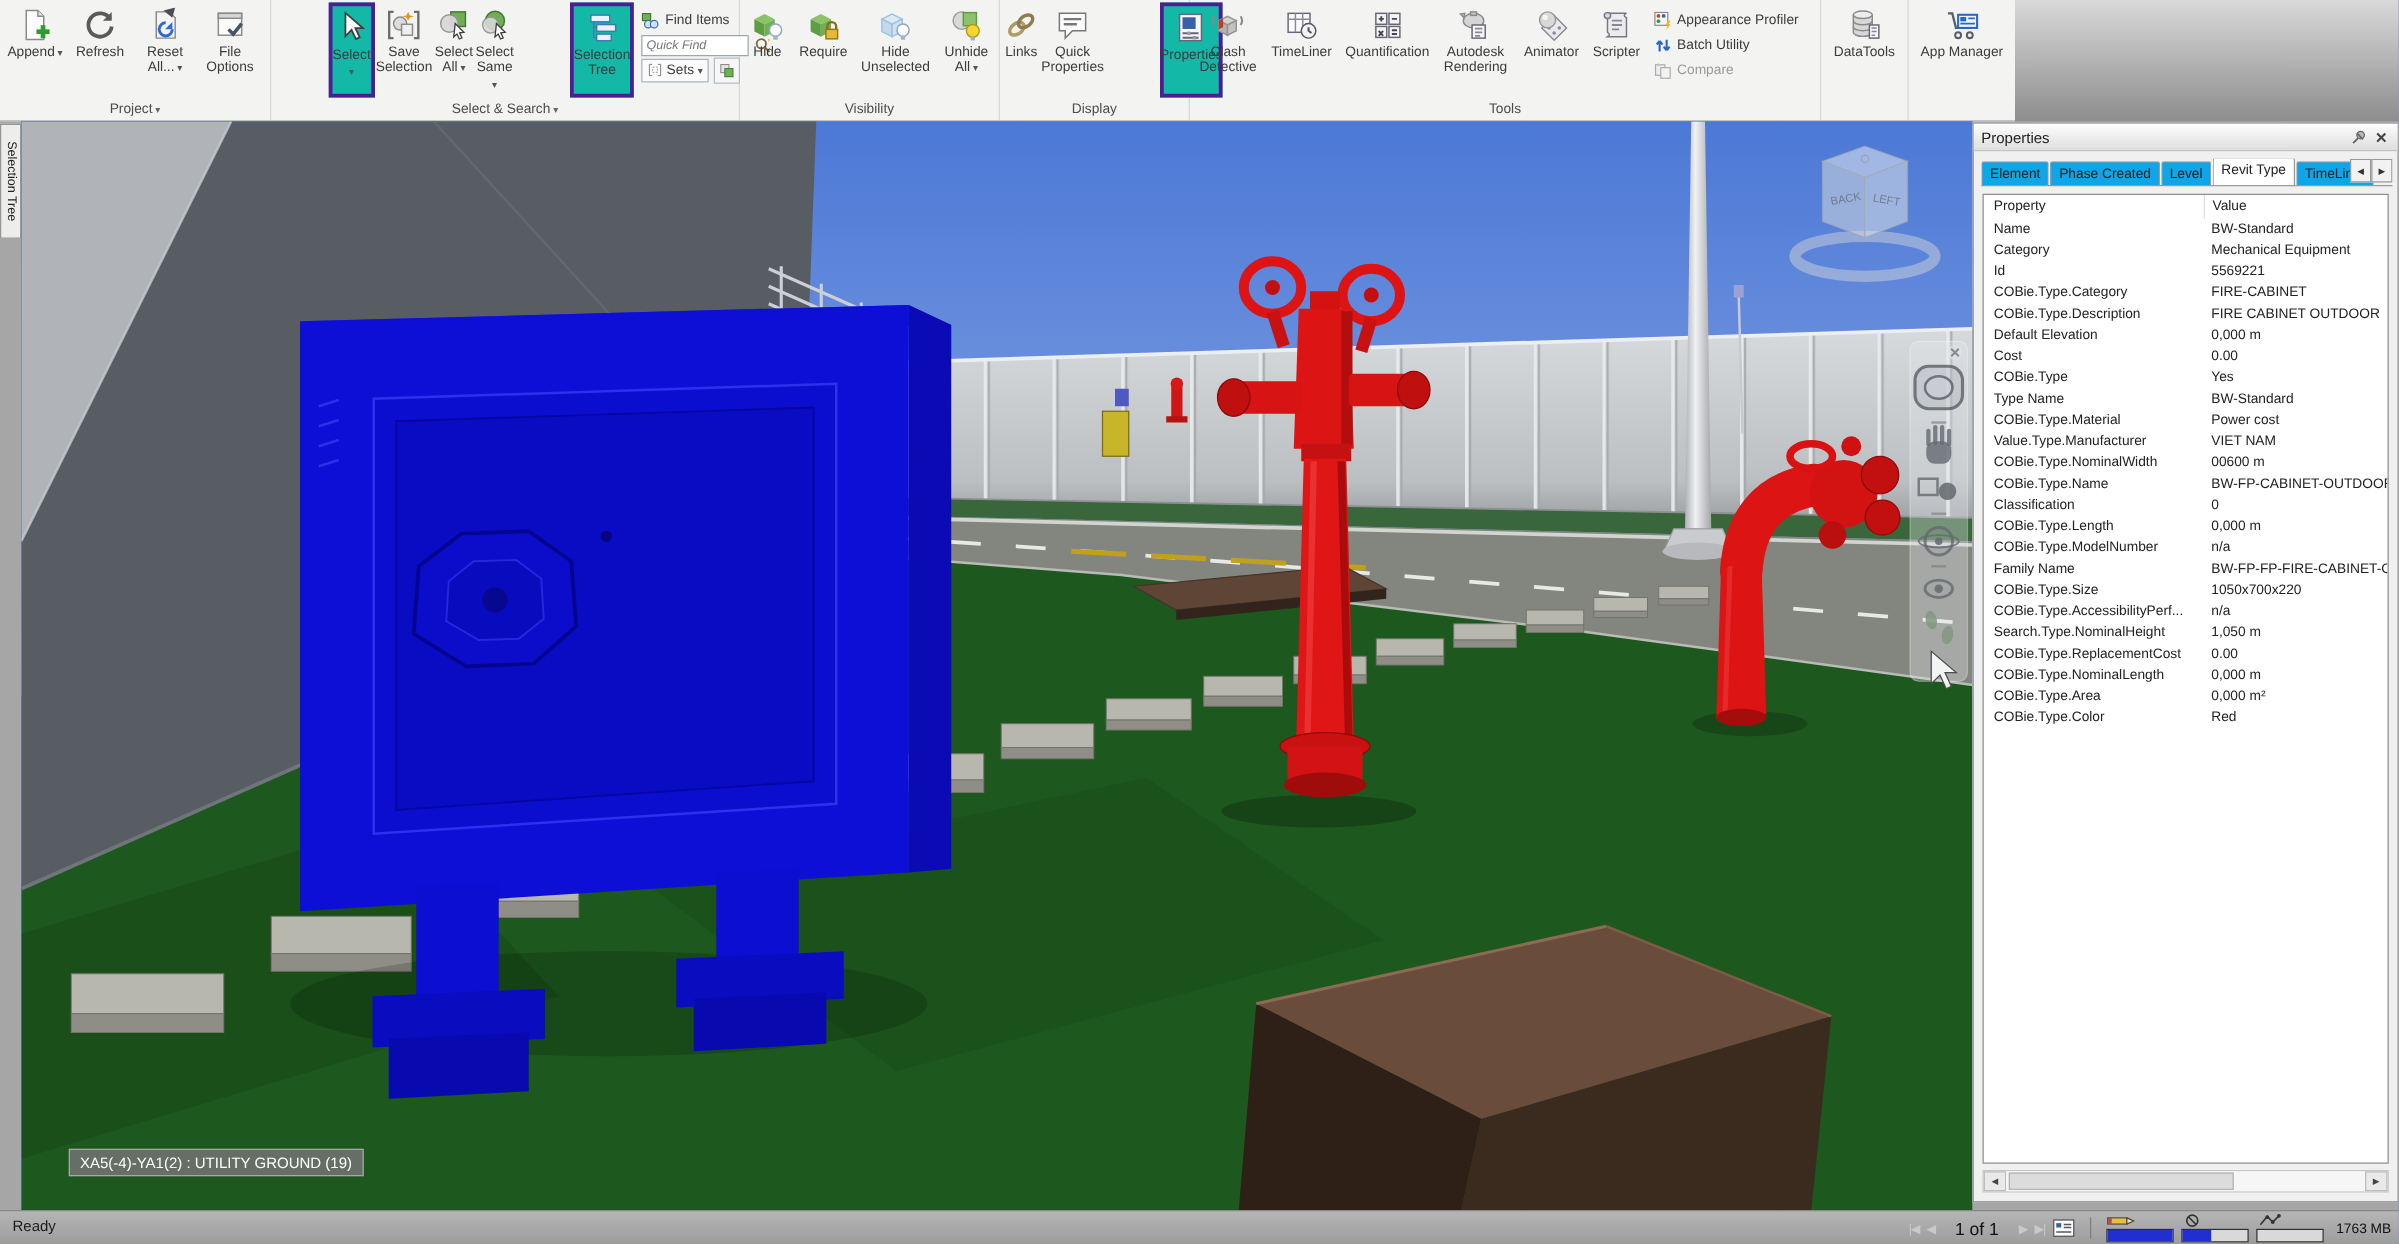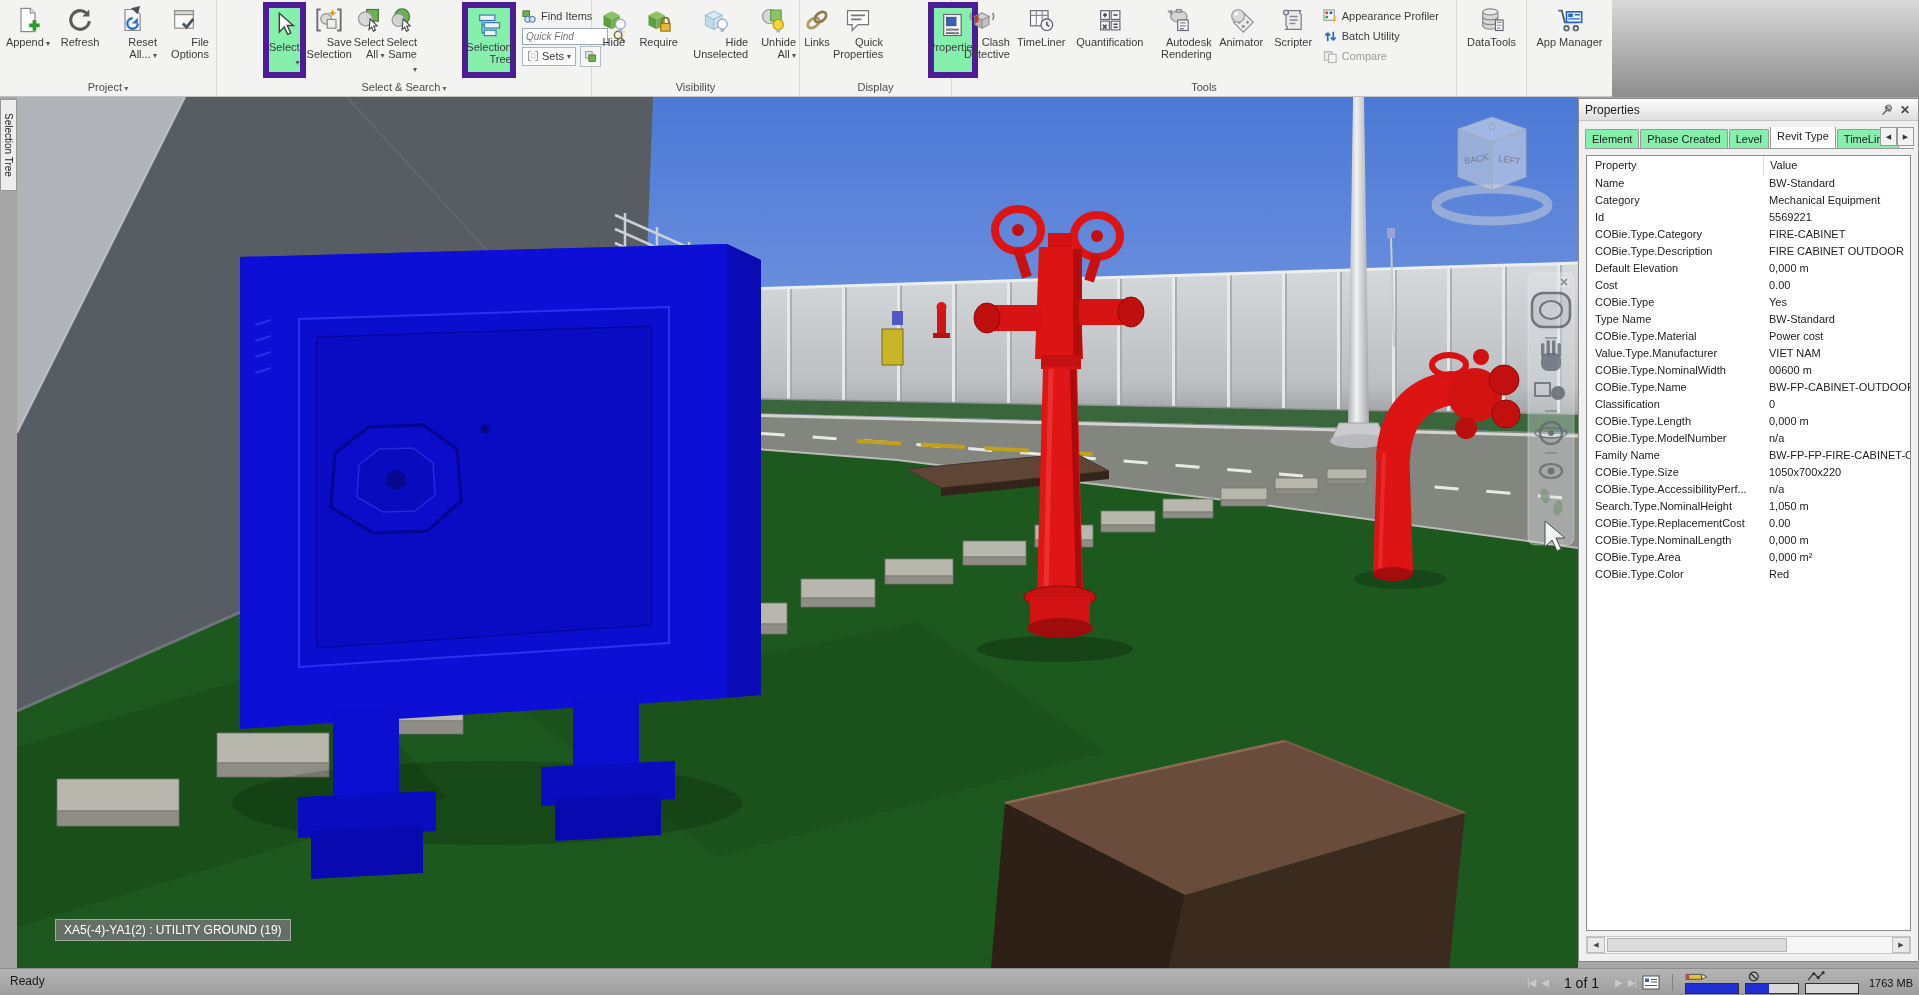--- a/index.html
+++ b/index.html
@@ -6,23 +6,23 @@
   body{width:1919px;height:995px;position:relative;overflow:hidden;background:#a6a6a6;
        font-family:"Liberation Sans",sans-serif;color:#222;}
   
   #ribbon{position:absolute;left:0;top:0;width:1612px;height:96px;background:#f3f3f2;border-bottom:1px solid #c2c2c2;}
   .ribbon-void{position:absolute;left:1612px;top:0;width:307px;height:97px;background:linear-gradient(#d9d9d9,#8d8d8d);}
   .grp{position:absolute;top:0;height:96px;border-right:1px solid #d8d8d8;box-sizing:border-box;}
   .grp-label{position:absolute;bottom:1px;left:0;right:0;text-align:center;font-size:11px;color:#4c4c4c;height:16px;line-height:16px;}
   .gcaret::after{content:" ▾";font-size:8px;color:#666;}
   .btnrow{position:absolute;top:2px;left:2px;right:2px;height:76px;display:flex;align-items:stretch;}
   .rbtn{display:flex;flex-direction:column;align-items:center;padding-top:3px;box-sizing:border-box;
-        font-size:11px;line-height:12px;text-align:right;color:#3c3c3c;border:1px solid transparent;}
+        font-size:11px;line-height:12px;text-align:center;color:#3c3c3c;border:1px solid transparent;}
   .rbtn .ic{width:28px;height:28px;flex:0 0 auto;margin-bottom:2px;}
-  .rbtn.active{background:#86efac;border:6px solid #4c1d95;margin-left:44px;}
+  .rbtn.active{background:#14b8a6;border:3px solid #4c1d95;margin-left:44px;}
   .drop .lbl::after{content:" ▾";font-size:8px;color:#555;}
   .lbl{white-space:pre-line;}
   .smallcol{display:flex;flex-direction:column;justify-content:flex-start;padding:4px 4px 0 6px;font-size:11px;color:#3c3c3c;}
   .smrow{display:flex;align-items:center;height:20px;gap:4px;}
   .smic{width:15px;height:15px;flex:0 0 auto;}
   #quickfind{width:78px;height:15px;font-size:10px;font-style:italic;border:1px solid #9aa7b5;padding:0 3px;color:#333;}
   .setsbox{display:flex;align-items:center;gap:3px;border:1px solid #aab4bd;background:#fbfbfb;height:17px;padding:0 4px;font-size:11px;}
   .sqbtn{width:19px;height:19px;border:1px solid #b5bcc2;background:#f6f6f6;display:flex;align-items:center;justify-content:center;}
   .grayed{color:#9b9b9b;}
   
@@ -32,21 +32,21 @@
   #viewport{position:absolute;left:17px;top:97px;width:1561px;height:871px;overflow:hidden;background:#4c79d6;}
   #sel-label{position:absolute;left:38px;top:822px;background:rgba(108,113,108,0.92);border:1px solid rgba(170,175,170,0.9);
              color:#fff;font-size:12px;padding:3px 8px;white-space:nowrap;}
   
   #props{position:absolute;left:1578px;top:98px;width:341px;height:864px;background:#f0f0f0;border:1px solid #8a8a8a;box-sizing:border-box;}
   #props-title{height:21px;display:flex;align-items:center;background:linear-gradient(#fdfdfd,#dedede);border-bottom:1px solid #c4c4c4;
                font-size:12px;color:#1d1d1d;padding:0 6px;}
   #props-title .t{flex:1;}
   .titleicon{width:14px;height:14px;margin-left:4px;color:#444;font-size:12px;line-height:14px;text-align:center;}
   #tabs{position:relative;margin:6px 4px 0 6px;height:21px;display:flex;align-items:flex-end;border-bottom:1px solid #9a9a9a;overflow:hidden;}
-  .tab{height:17px;padding:1px 6px 0;border:1px solid #9a9a9a;border-bottom:none;background:#86efac;font-size:11px;color:#222;
+  .tab{height:17px;padding:1px 6px 0;border:1px solid #9a9a9a;border-bottom:none;background:#0ea5e9;font-size:11px;color:#222;
        border-radius:2px 2px 0 0;margin-right:1px;white-space:nowrap;line-height:16px;}
   .tab.active{height:20px;background:#fff;border-bottom:1px solid #fff;margin-bottom:-1px;}
   .tabscroll{position:absolute;right:0;bottom:2px;display:flex;}
   .tsb{width:15px;height:17px;border:1px solid #9a9a9a;background:#f2f2f2;font-size:7px;color:#333;display:flex;align-items:center;justify-content:center;}
   #ptable{position:absolute;left:7px;right:7px;top:56px;bottom:30px;background:#fff;border:1px solid #8c8c8c;overflow:hidden;font-size:11px;}
   .prow,.phead{display:flex;height:17px;line-height:17px;white-space:nowrap;}
   .phead{height:19px;line-height:19px;color:#222;}
   .pn{width:168px;padding-left:8px;overflow:hidden;flex:0 0 auto;}
   .pv{flex:1;padding-left:6px;overflow:hidden;}
   .phead .pv{border-left:1px solid #dcdcdc;}

